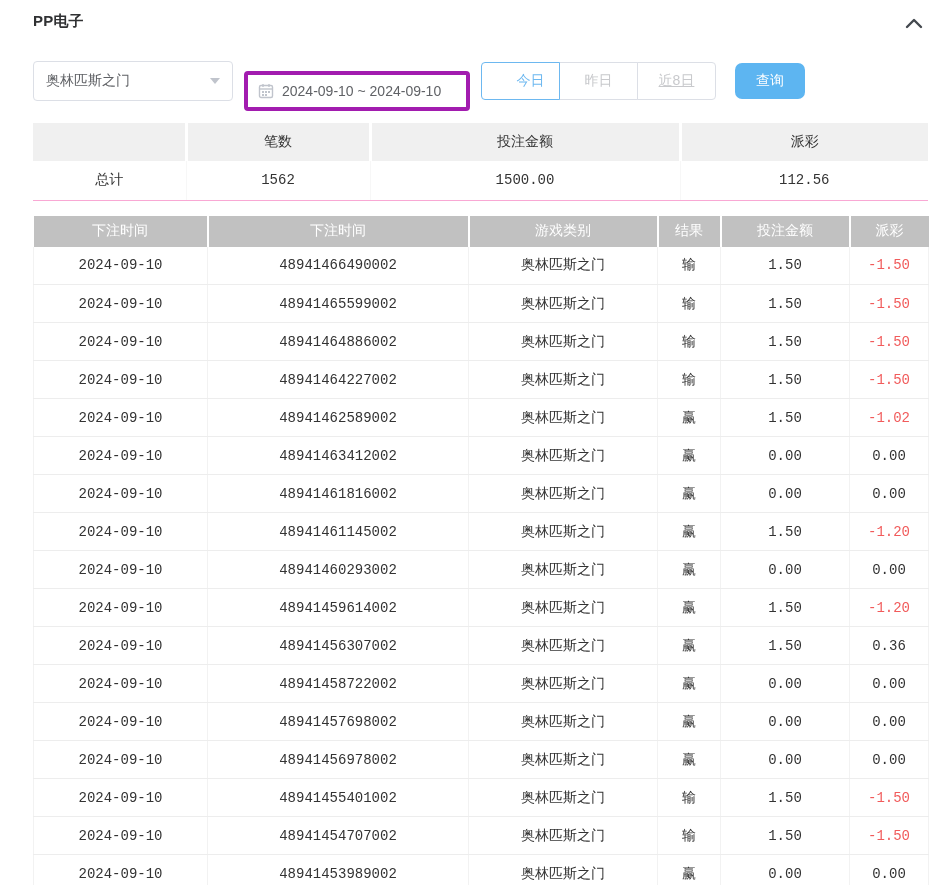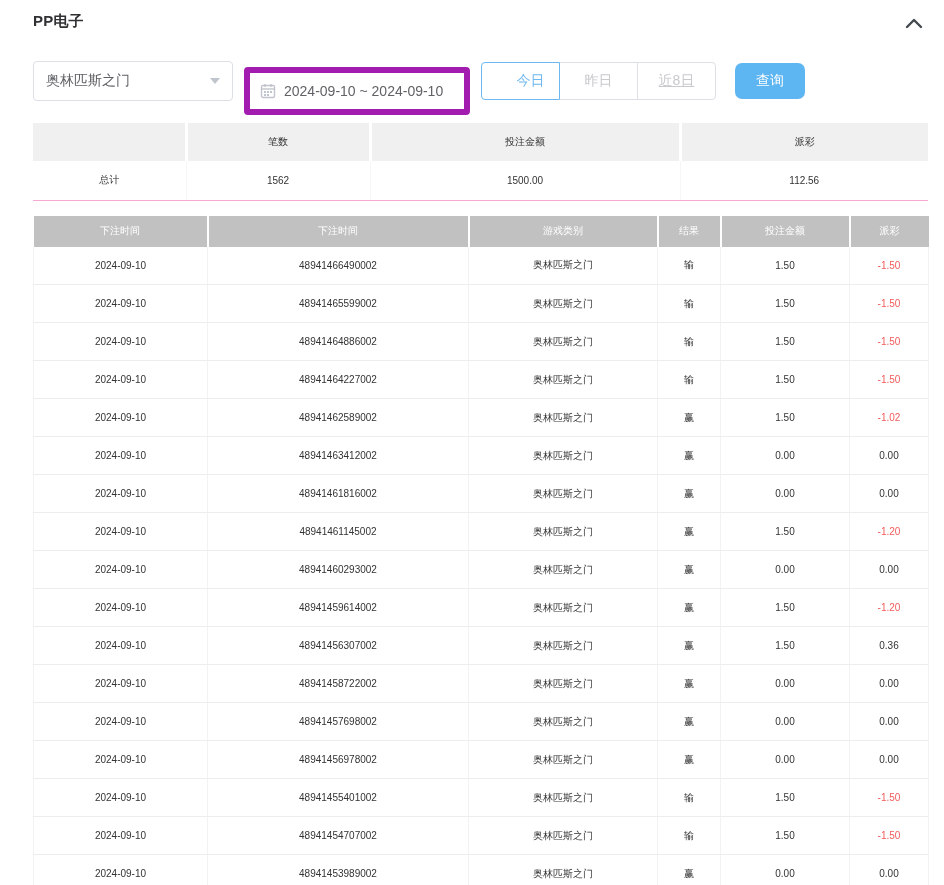--- a/index.html
+++ b/index.html
@@ -21,41 +21,41 @@
   .select-box {
     width: 200px; height: 40px; border: 1px solid #dcdfe6; border-radius: 4px;
     display: flex; align-items: center; justify-content: space-between;
     padding: 0 12px; font-size: 14px; color: #606266; cursor: pointer; background: #fff;
   }
   .caret-down {
     width: 0; height: 0; border-left: 5px solid transparent; border-right: 5px solid transparent;
     border-top: 6px solid #c0c4cc;
   }
   .date-box {
-    margin-left: 11px; width: 226px; height: 48px; border: 6px solid #a21caf; border-radius: 4px;
+    margin-left: 11px; width: 226px; height: 40px; border: 4px solid #a21caf; border-radius: 4px;
     display: flex; align-items: center; padding: 0 10px; font-size: 14px; color: #606266;
     cursor: pointer; background: #fff; margin-top: 20px;
   }
   .date-box .cal-icon { margin-right: 8px; display: inline-flex; }
   .btn-group { display: flex; margin-left: 11px; }
   .btn-group button {
     width: 79px; height: 38px; background: #fff; border: 1px solid #dcdfe6;
     font-size: 14px; color: #c8c9cc; cursor: pointer; margin-left: -1px;
     font-family: inherit;
   }
   .btn-group button:first-child { border-radius: 4px 0 0 4px; margin-left: 0; padding-left: 20px; }
   .btn-group button:last-child { border-radius: 0 4px 4px 0; text-decoration: underline; }
   .btn-group button.active { color: #6db8f0; border-color: #6db8f0; position: relative; z-index: 1; }
   .query-btn {
     margin-left: 19px; width: 70px; height: 36px; border: none; border-radius: 7px;
     background: #5db5f1; color: #fff; font-size: 14px; cursor: pointer; font-family: inherit;
   }
 
   
-  table { border-collapse: collapse; table-layout: fixed; width: 895px; font-size: 10px; }
+  table { border-collapse: collapse; table-layout: fixed; width: 895px; font-size: 14px; font-family: Liberation Mono, monospace; }
   .summary-table { margin-top: 22px; }
   .summary-table th {
     background: #f0f0f0; height: 38px; font-weight: 400; color: #333; text-align: center;
     border-right: 3px solid #fff;
   }
   .summary-table th:last-child { border-right: none; }
   .summary-table td {
     height: 39px; text-align: center; color: #333;
     border-bottom: 1px solid #f9a8d4; border-right: 1px solid #f7f7f7;
   }

